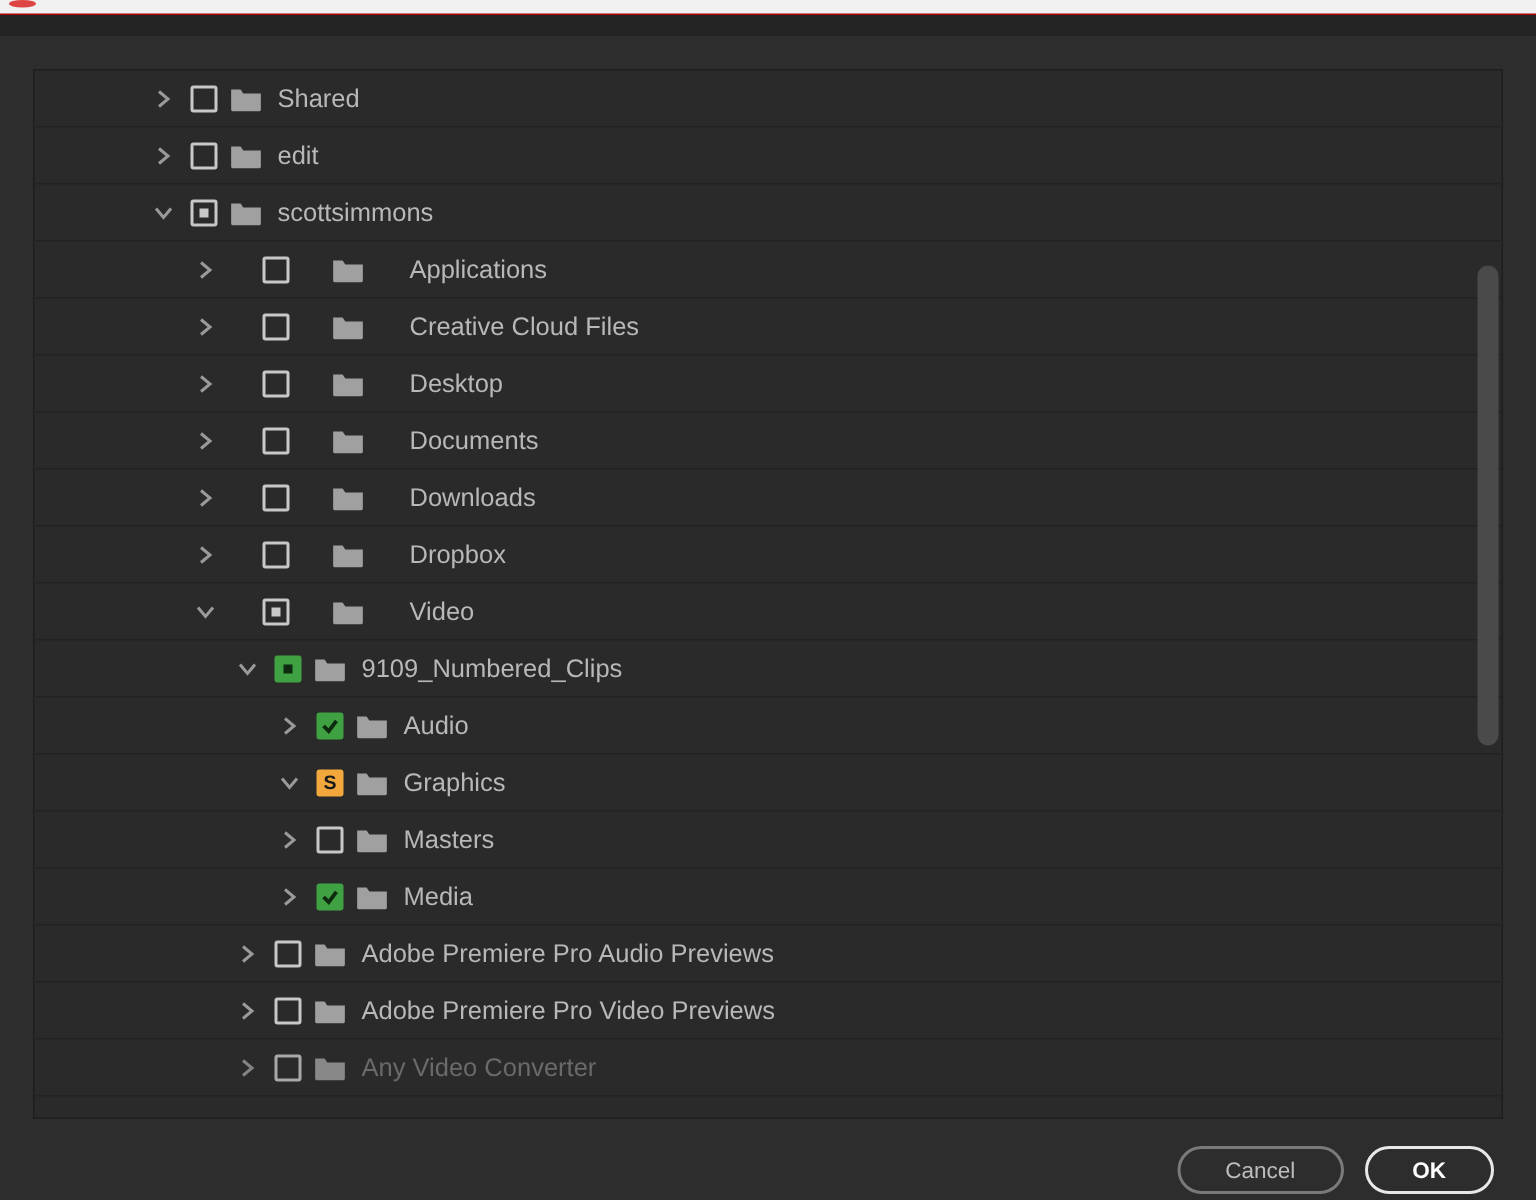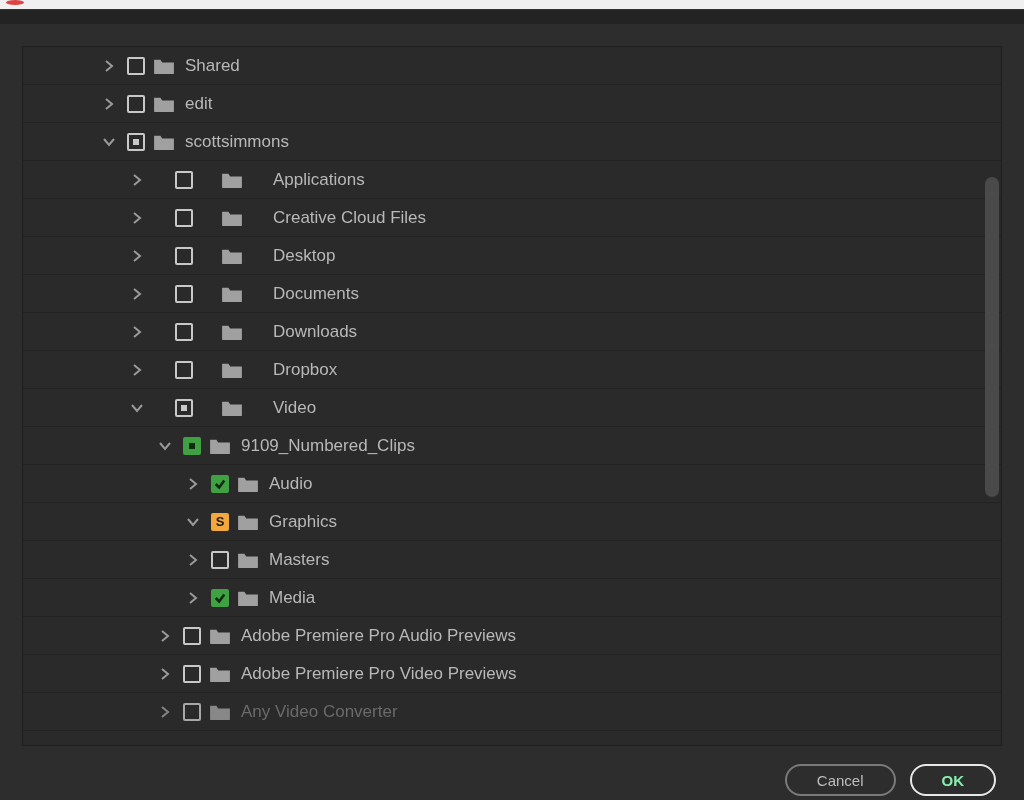--- a/index.html
+++ b/index.html
@@ -144,21 +144,21 @@
     justify-content: center;
     cursor: pointer;
     background: transparent;
   }
   .btn-cancel {
     border: 2px solid #7a7a7a;
     color: #bdbdbd;
   }
   .btn-ok {
     border: 2px solid #e8e8e8;
-    color: #86efac;
+    color: #ffffff;
     font-weight: 600;
   }
   .cut {
     color: #7a7a7a;
     opacity: .8;
   }
 </style>
 </head>
 <body>
 

